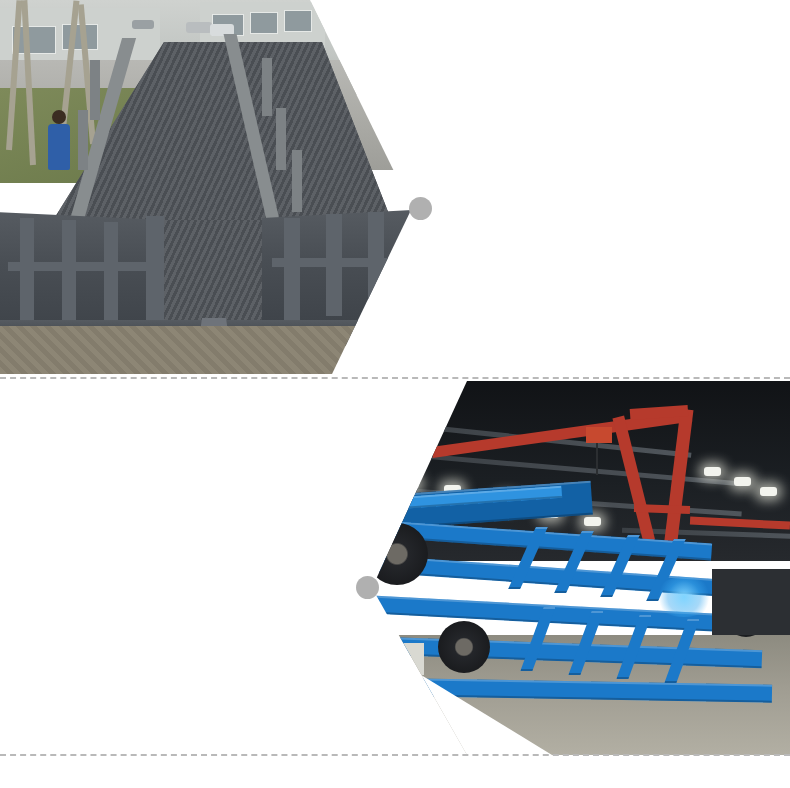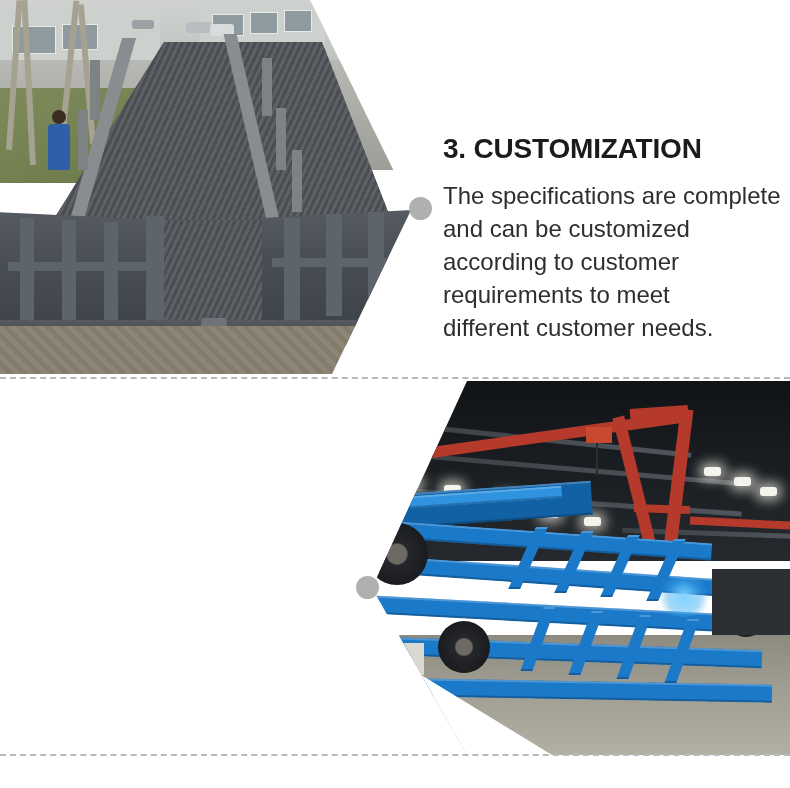--- a/index.html
+++ b/index.html
@@ -245,30 +245,20 @@
       <div class="ramp-body" style="left:-6px;top:320px;width:420px;height:26px;"></div>
       <div style="position:absolute;left:196px;top:318px;width:36px;height:42px;background:#6e737a;
                   -webkit-clip-path:polygon(6px 0,30px 0,36px 42px,0 42px);
                   clip-path:polygon(6px 0,30px 0,36px 42px,0 42px);"></div>
 
       <div class="ramp-ground"></div>
     </div>
 
     <div class="dot" id="dot-customization"></div>
 
-    <div class="text-block" id="text-customization">
-      <h2 class="heading">3. CUSTOMIZATION</h2>
-      <p class="body-text">
-        <span class="ln">The specifications are complete</span>
-        <span class="ln"> and can be customized</span>
-        <span class="ln">according to customer</span>
-        <span class="ln">requirements to meet</span>
-        <span class="ln">different customer needs.</span>
-      </p>
-    </div>
   </div>
 
   <div class="divider" id="divider-top"></div>
 
   <div class="panel" id="panel-stock">
 
     
   </div>
 
   <div class="photo" id="photo-warehouse">

